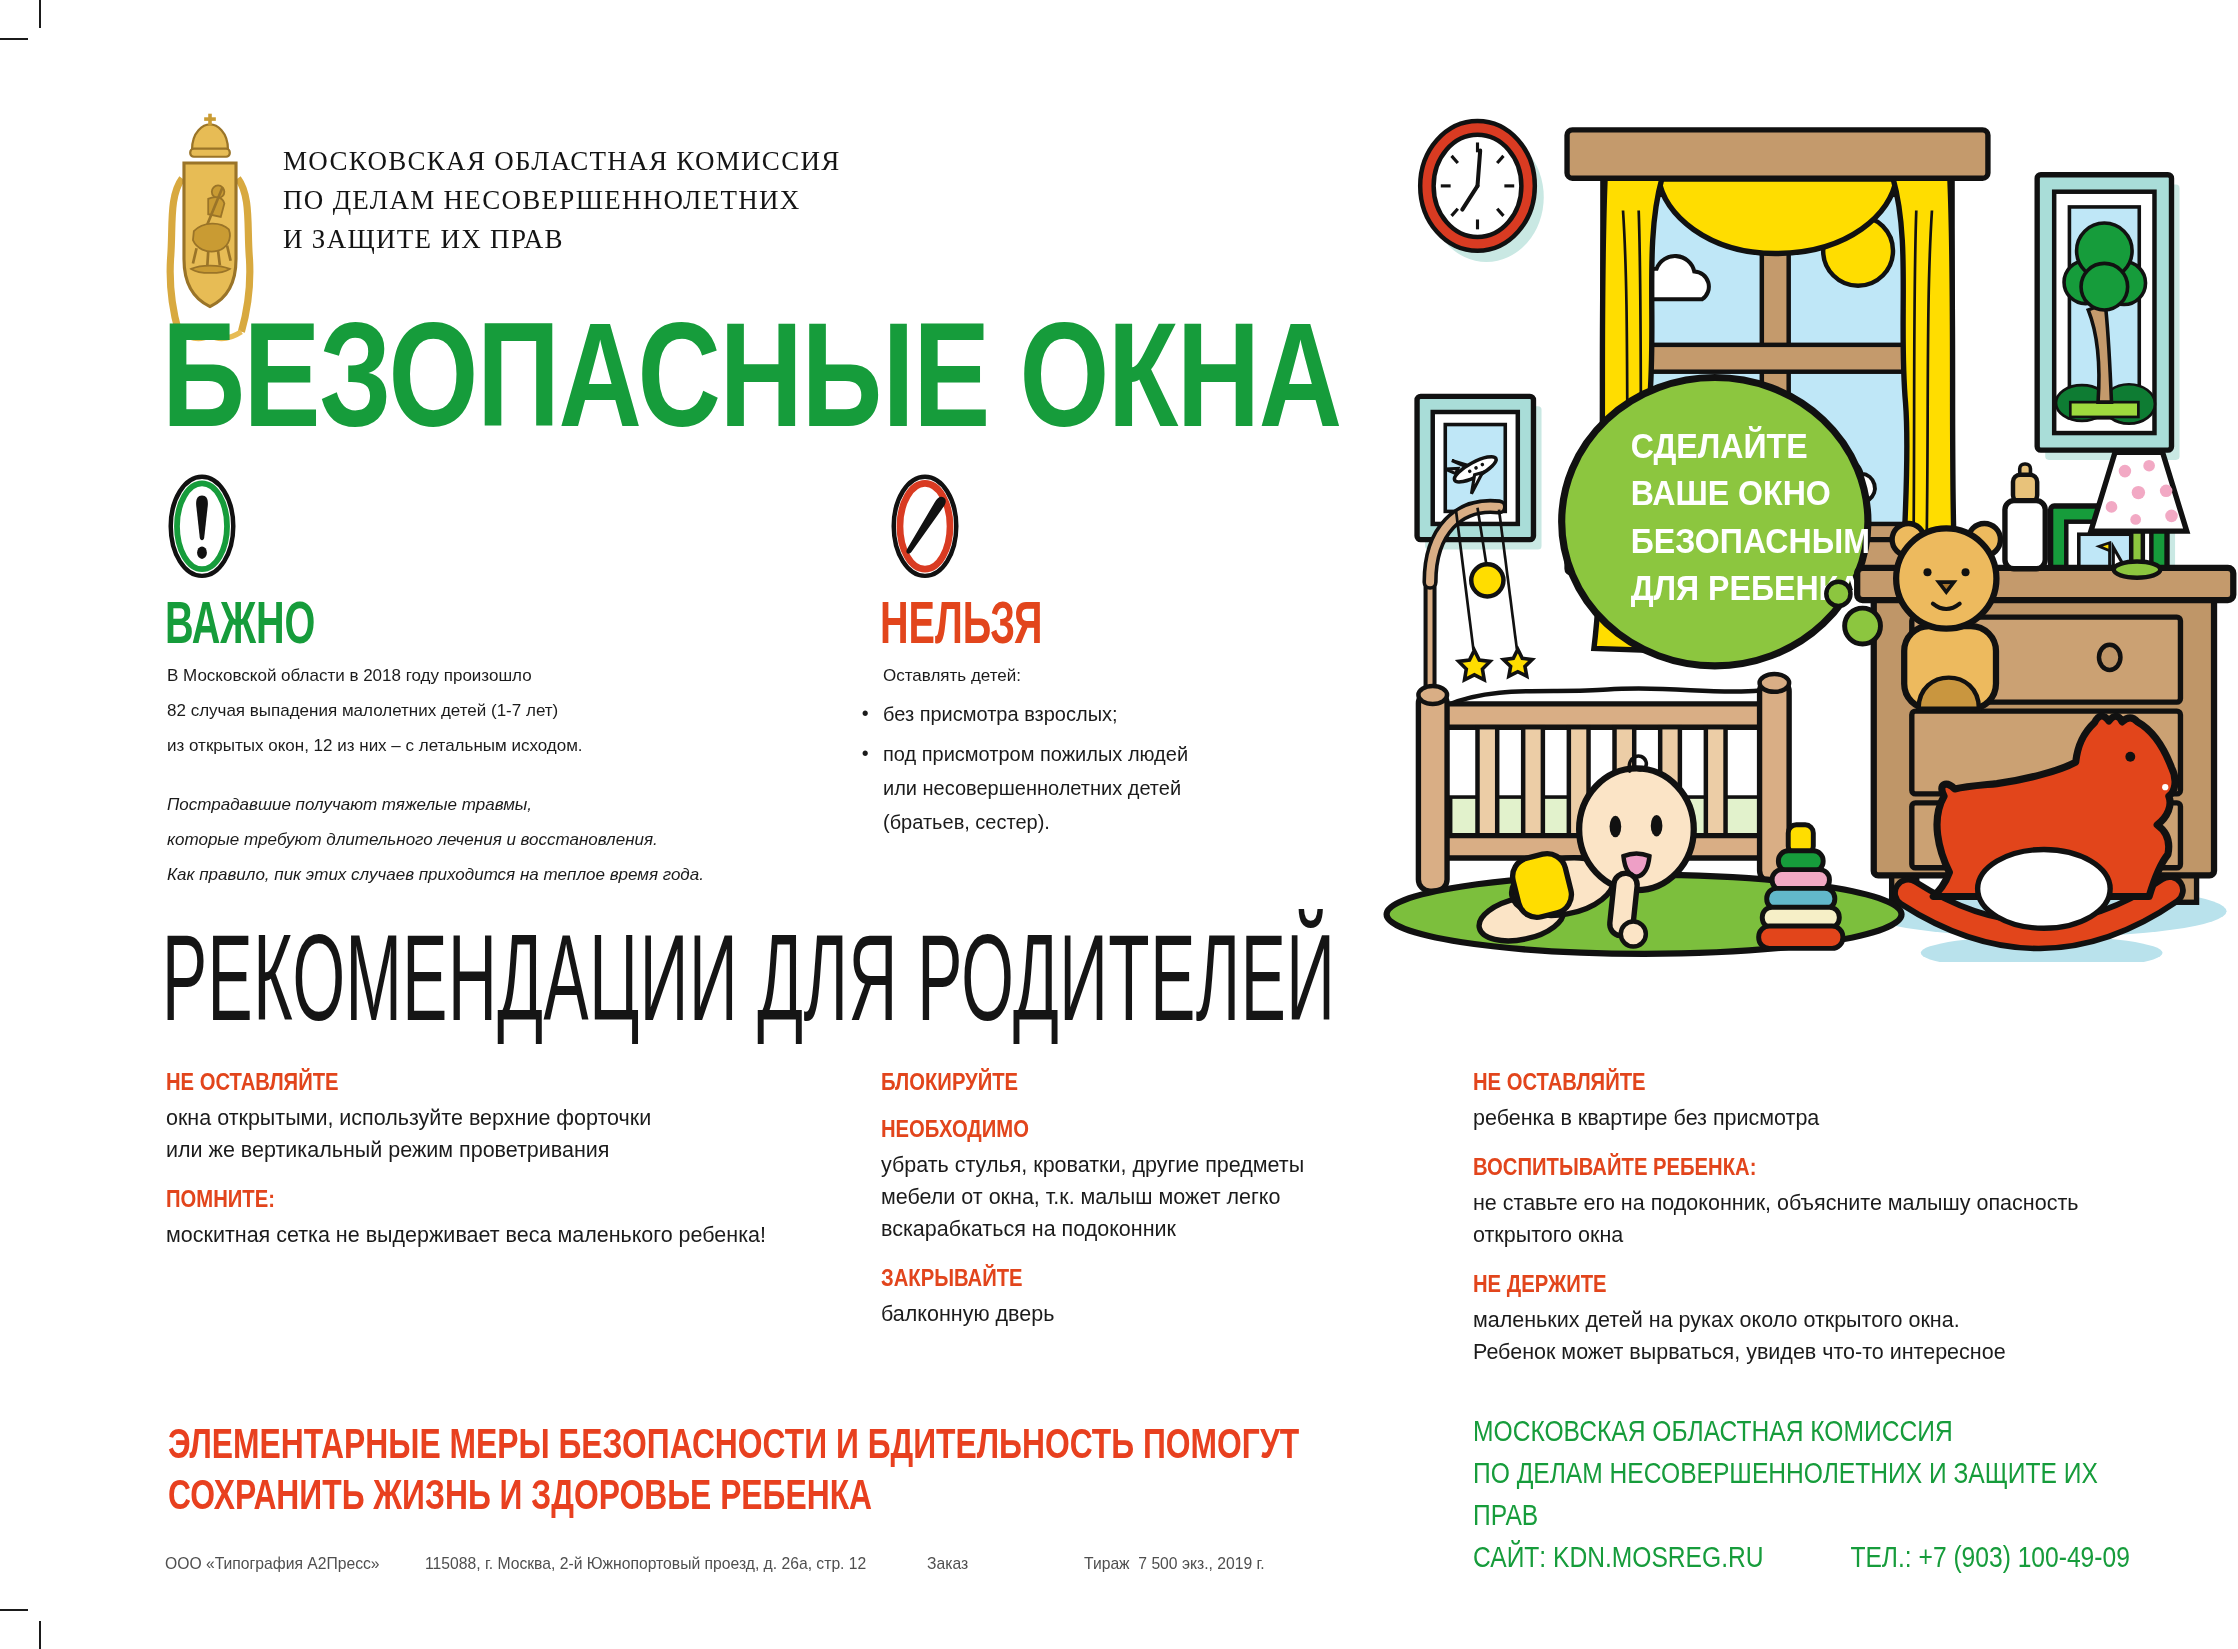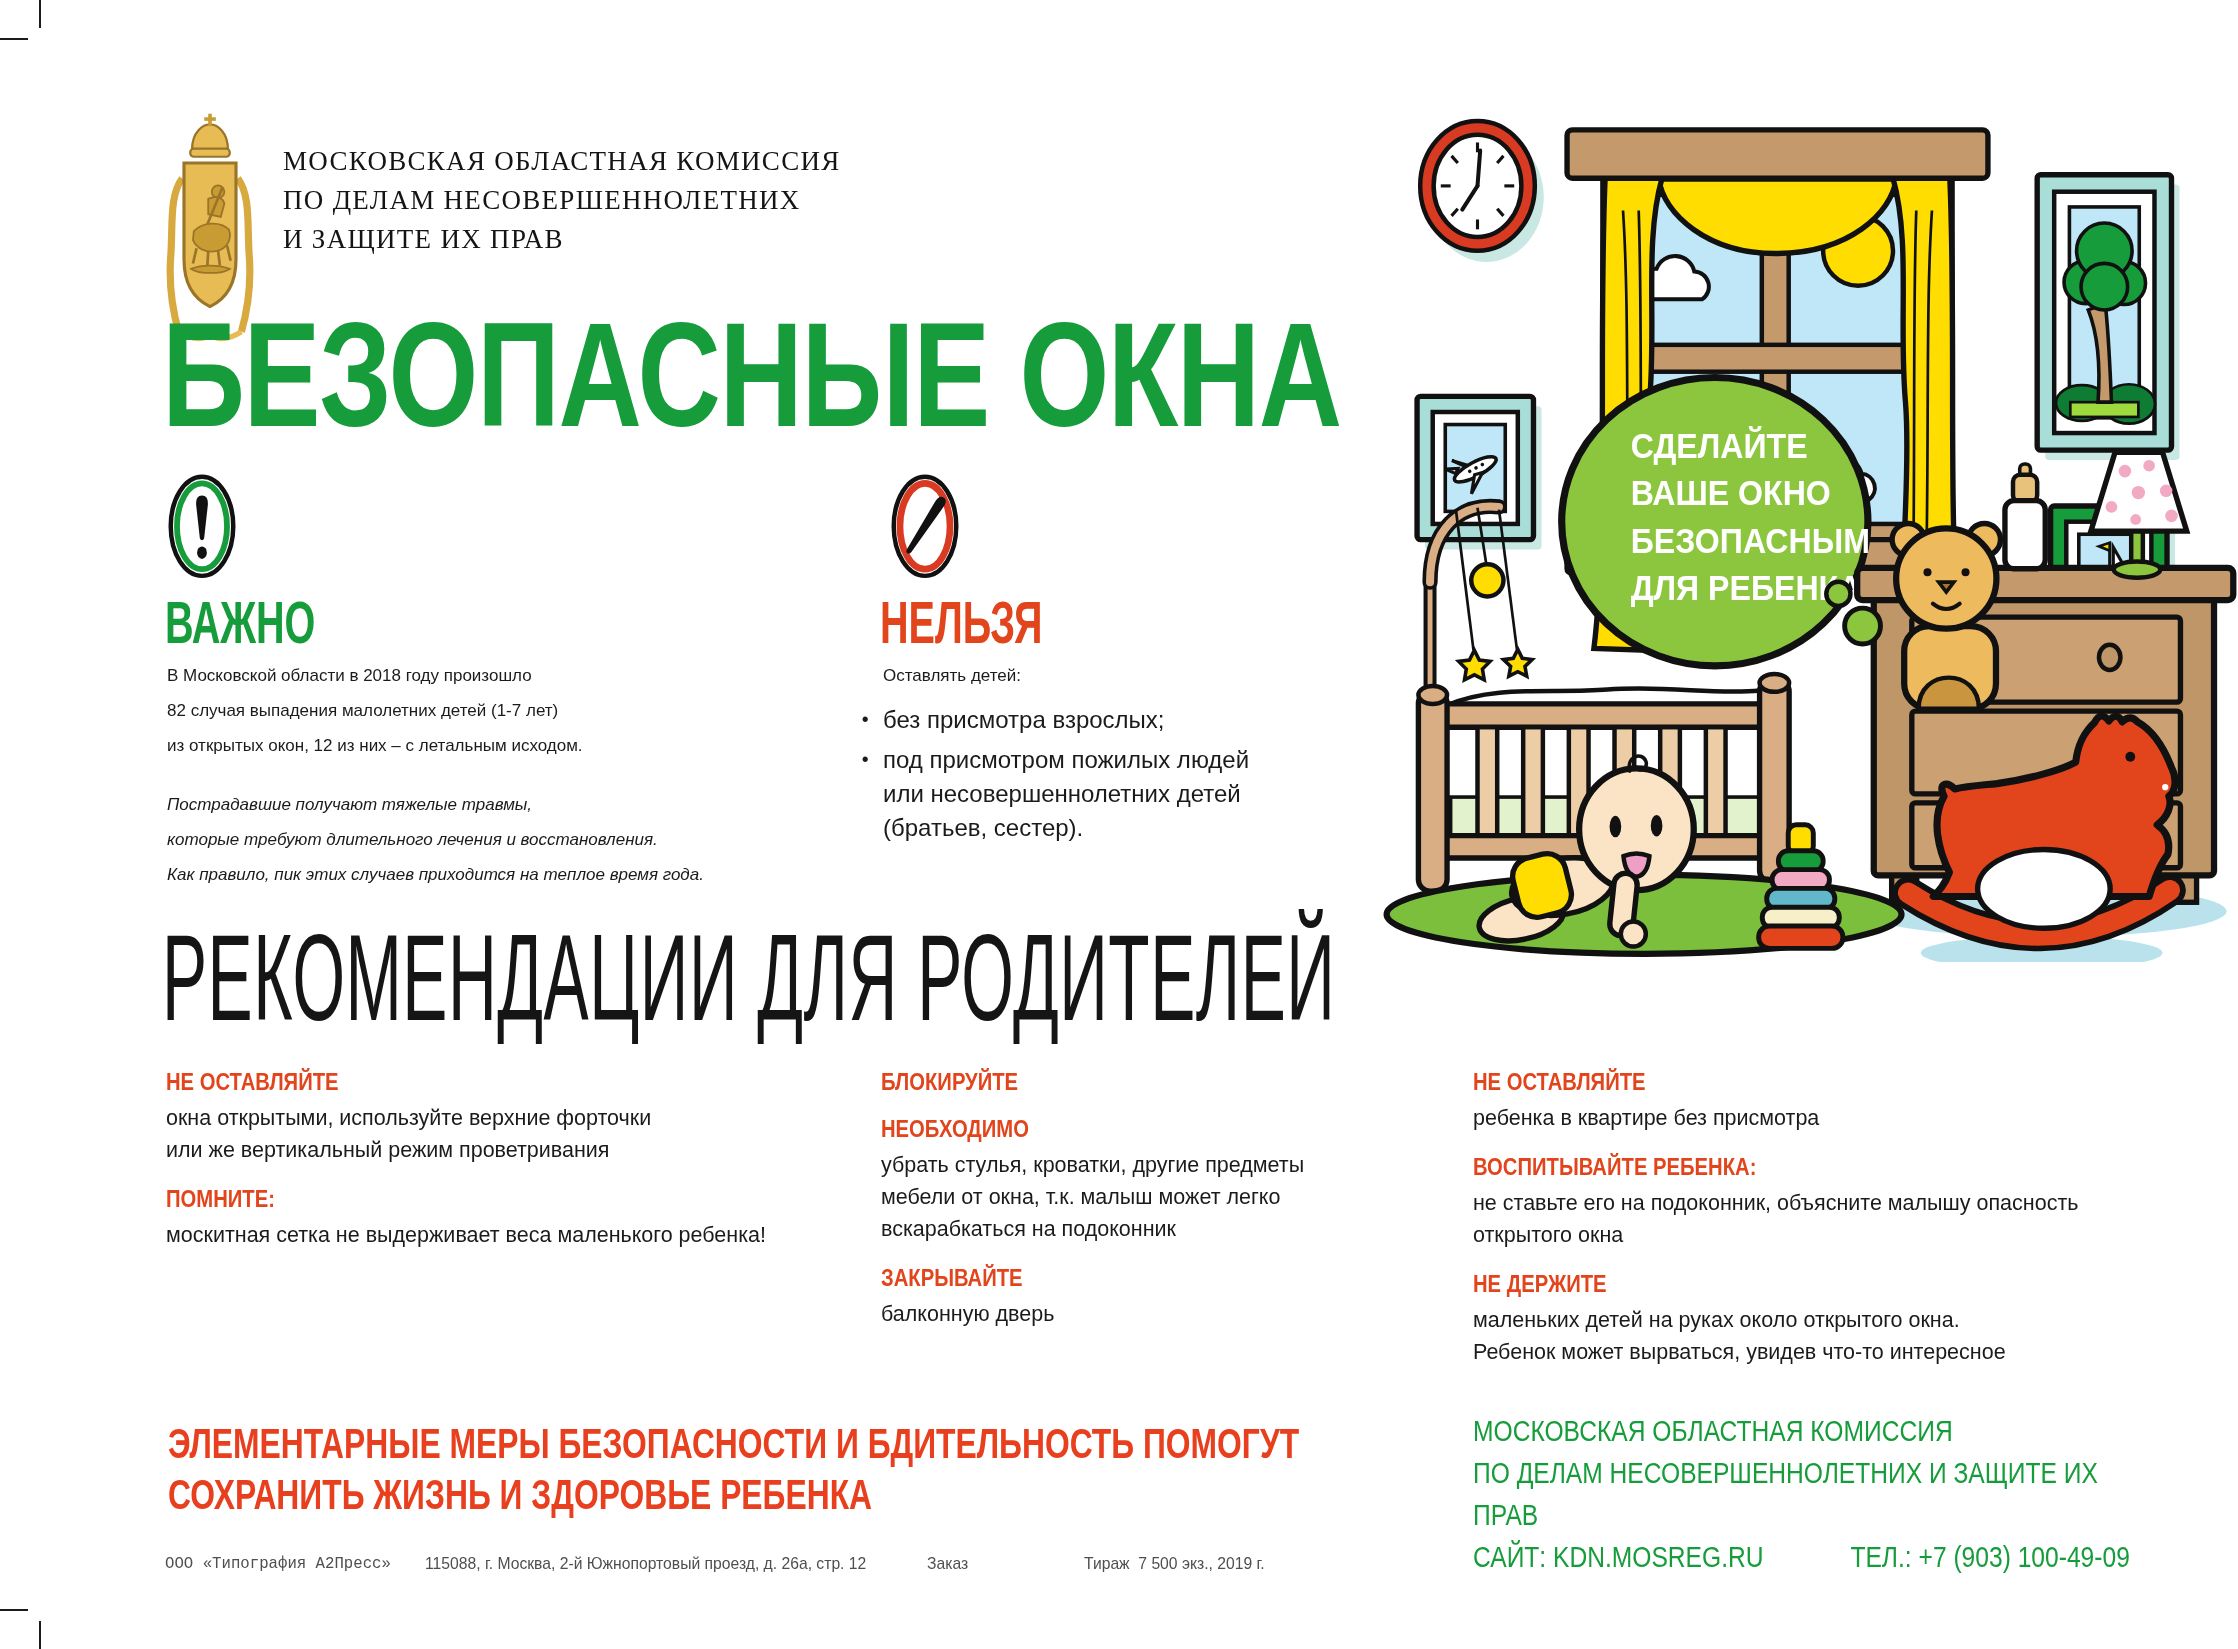--- a/index.html
+++ b/index.html
@@ -26,21 +26,21 @@
     font-size:148px;line-height:148px;font-weight:700;color:#169C3B;
     transform:scaleX(0.78);letter-spacing:-1.8px;
   }
 
   
   .sec-label{font-size:60px;line-height:63px;font-weight:700;transform:scaleX(0.66);letter-spacing:0;}
   .green{color:#169C3B;}
   .red{color:#E2451C;}
 
   .body-txt{font-size:17px;line-height:35px;color:#1b1b1b;}
-  .bullets{font-size:24px;line-height:34px;margin-top:6px;}
+  .bullets{font-size:20px;line-height:34px;}
   .bullet-item{position:relative;padding-left:24px;margin-bottom:6.3px;}
   .bullet-item::before{content:"•";position:absolute;left:2.7px;top:-0.9px;font-size:19.7px;color:#1b1b1b;}
 
   .rec-title{
     font-size:123px;line-height:128px;font-weight:400;color:#151515;
     transform:scaleX(0.55);letter-spacing:0.9px;
   }
 
   .col{position:absolute;top:1069px;}
   .rec-block{margin-bottom:19.7px;}
@@ -197,21 +197,21 @@
 <div class="abs contact" style="left:1473px;top:1410px;">
   <div>МОСКОВСКАЯ ОБЛАСТНАЯ КОМИССИЯ</div>
   <div>ПО ДЕЛАМ НЕСОВЕРШЕННОЛЕТНИХ И ЗАЩИТЕ ИХ ПРАВ</div>
   <div class="contact-row">
     <span>САЙТ: KDN.MOSREG.RU</span>
     <span>ТЕЛ.: +7 (903) 100-49-09</span>
   </div>
 </div>
 
 <div>
-  <span class="abs footer-item" style="left:165px;top:1555px;font-family:Liberation Mono, monospace;">ООО «Типография А2Пресс»</span>
+  <span class="abs footer-item" style="left:165px;top:1555px;">ООО «Типография А2Пресс»</span>
   <span class="abs footer-item" style="left:425px;top:1555px;">115088, г. Москва, 2-й Южнопортовый проезд, д. 26а, стр. 12</span>
   <span class="abs footer-item" style="left:927px;top:1555px;">Заказ</span>
   <span class="abs footer-item" style="left:1084px;top:1555px;">Тираж  7 500 экз., 2019 г.</span>
 </div>
 
 <div class="abs" style="left:1379px;top:102px;width:891px;height:860px;">
 <svg width="891" height="860" viewBox="3080 228 1990 1920" font-family="Liberation Sans, DejaVu Sans, sans-serif">
 
   <g>
     <rect x="3580" y="390" width="780" height="835" fill="#C49A6C" stroke="#111" stroke-width="12"></rect>

